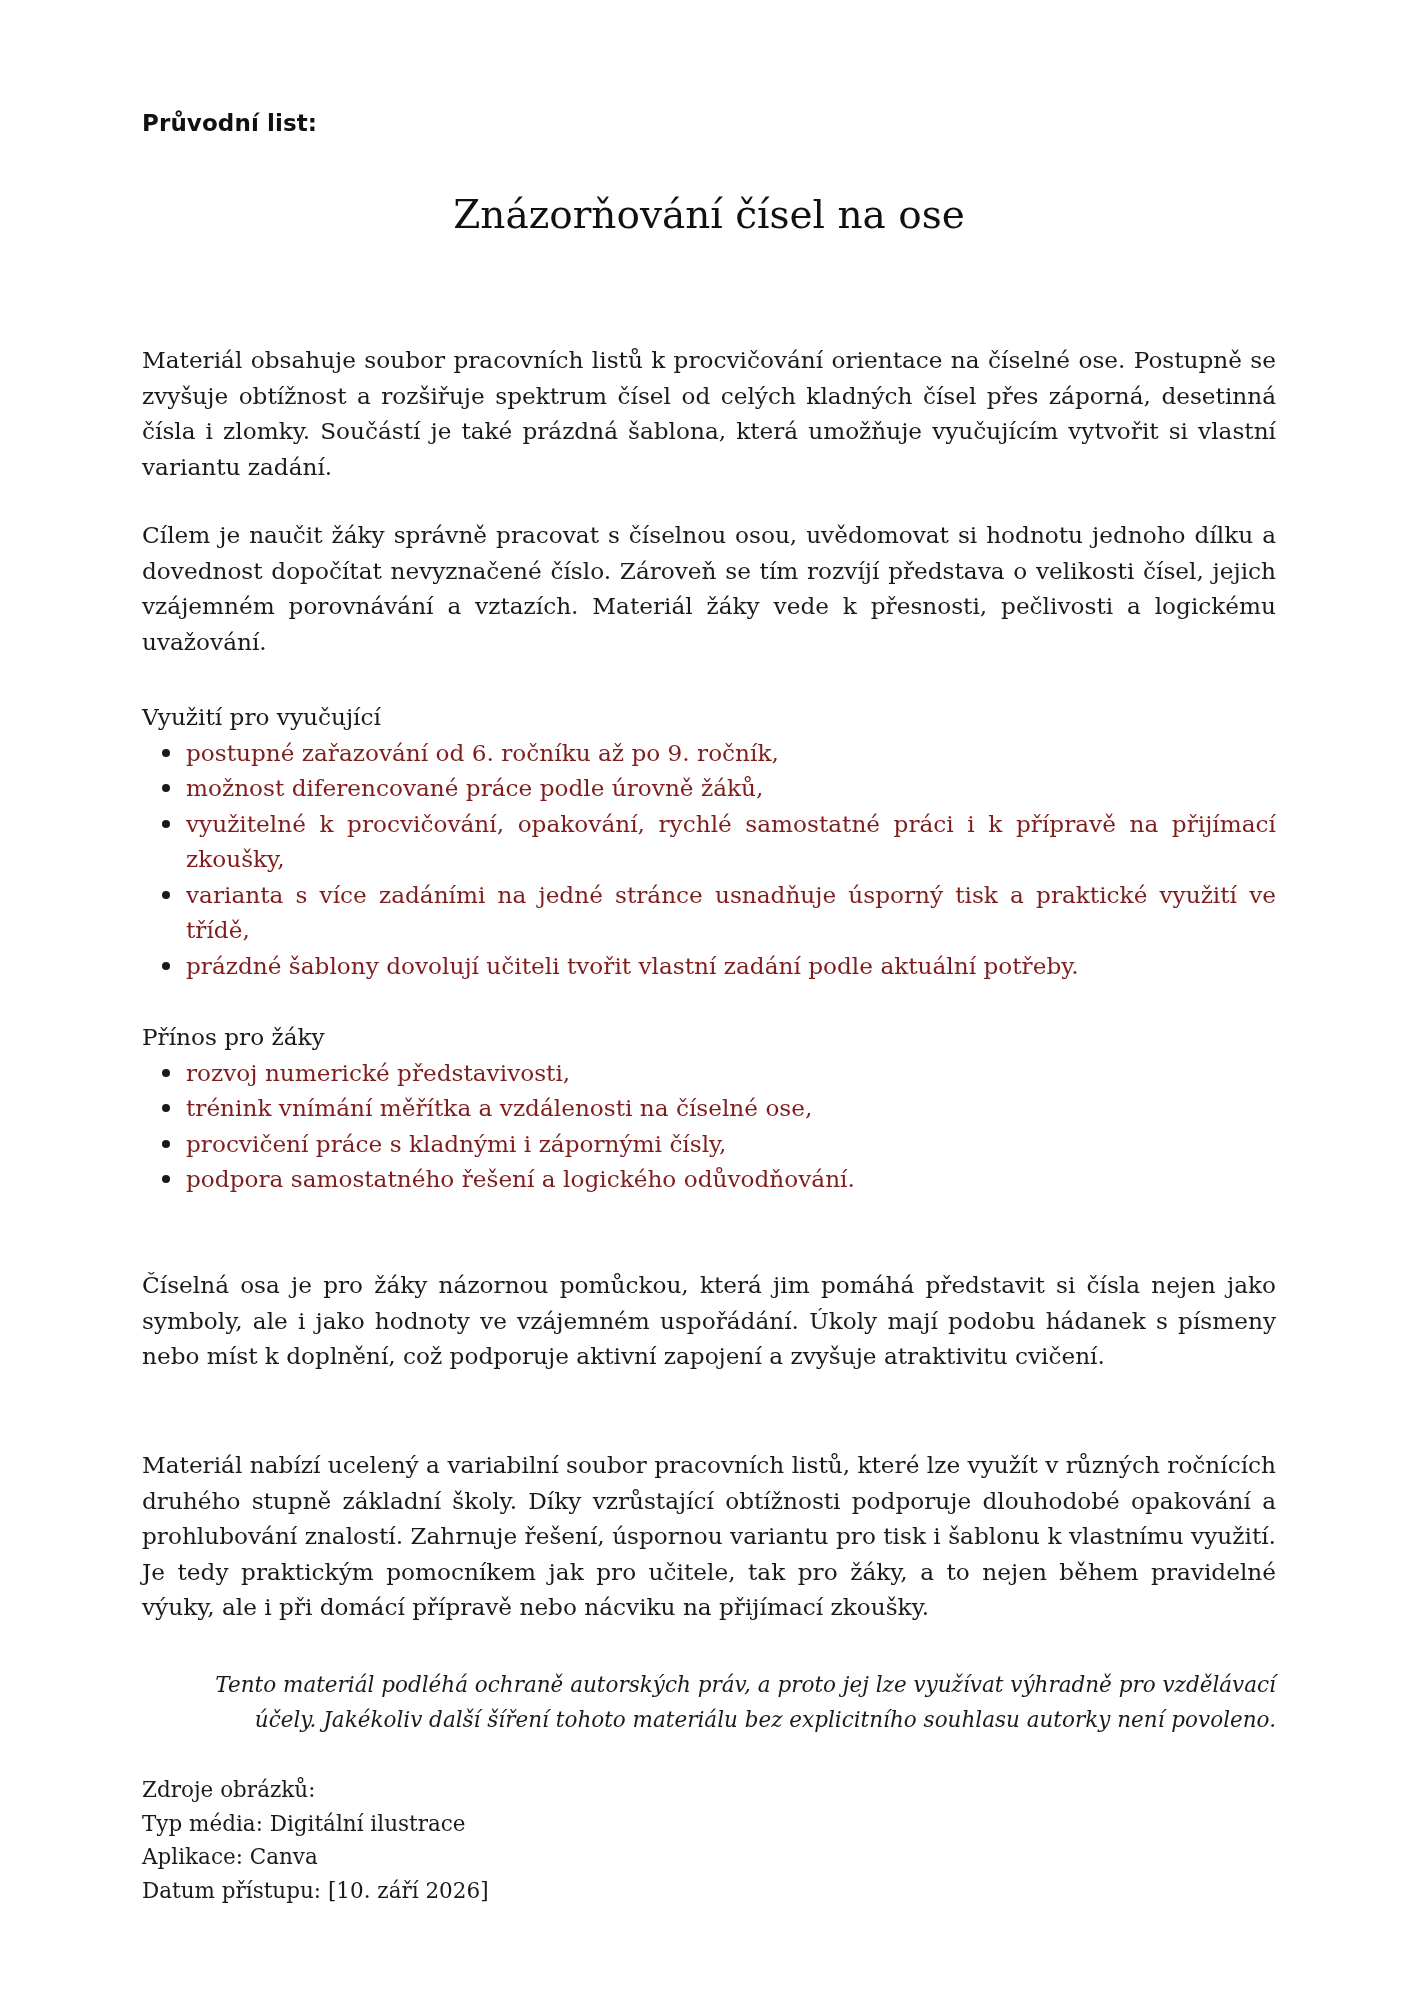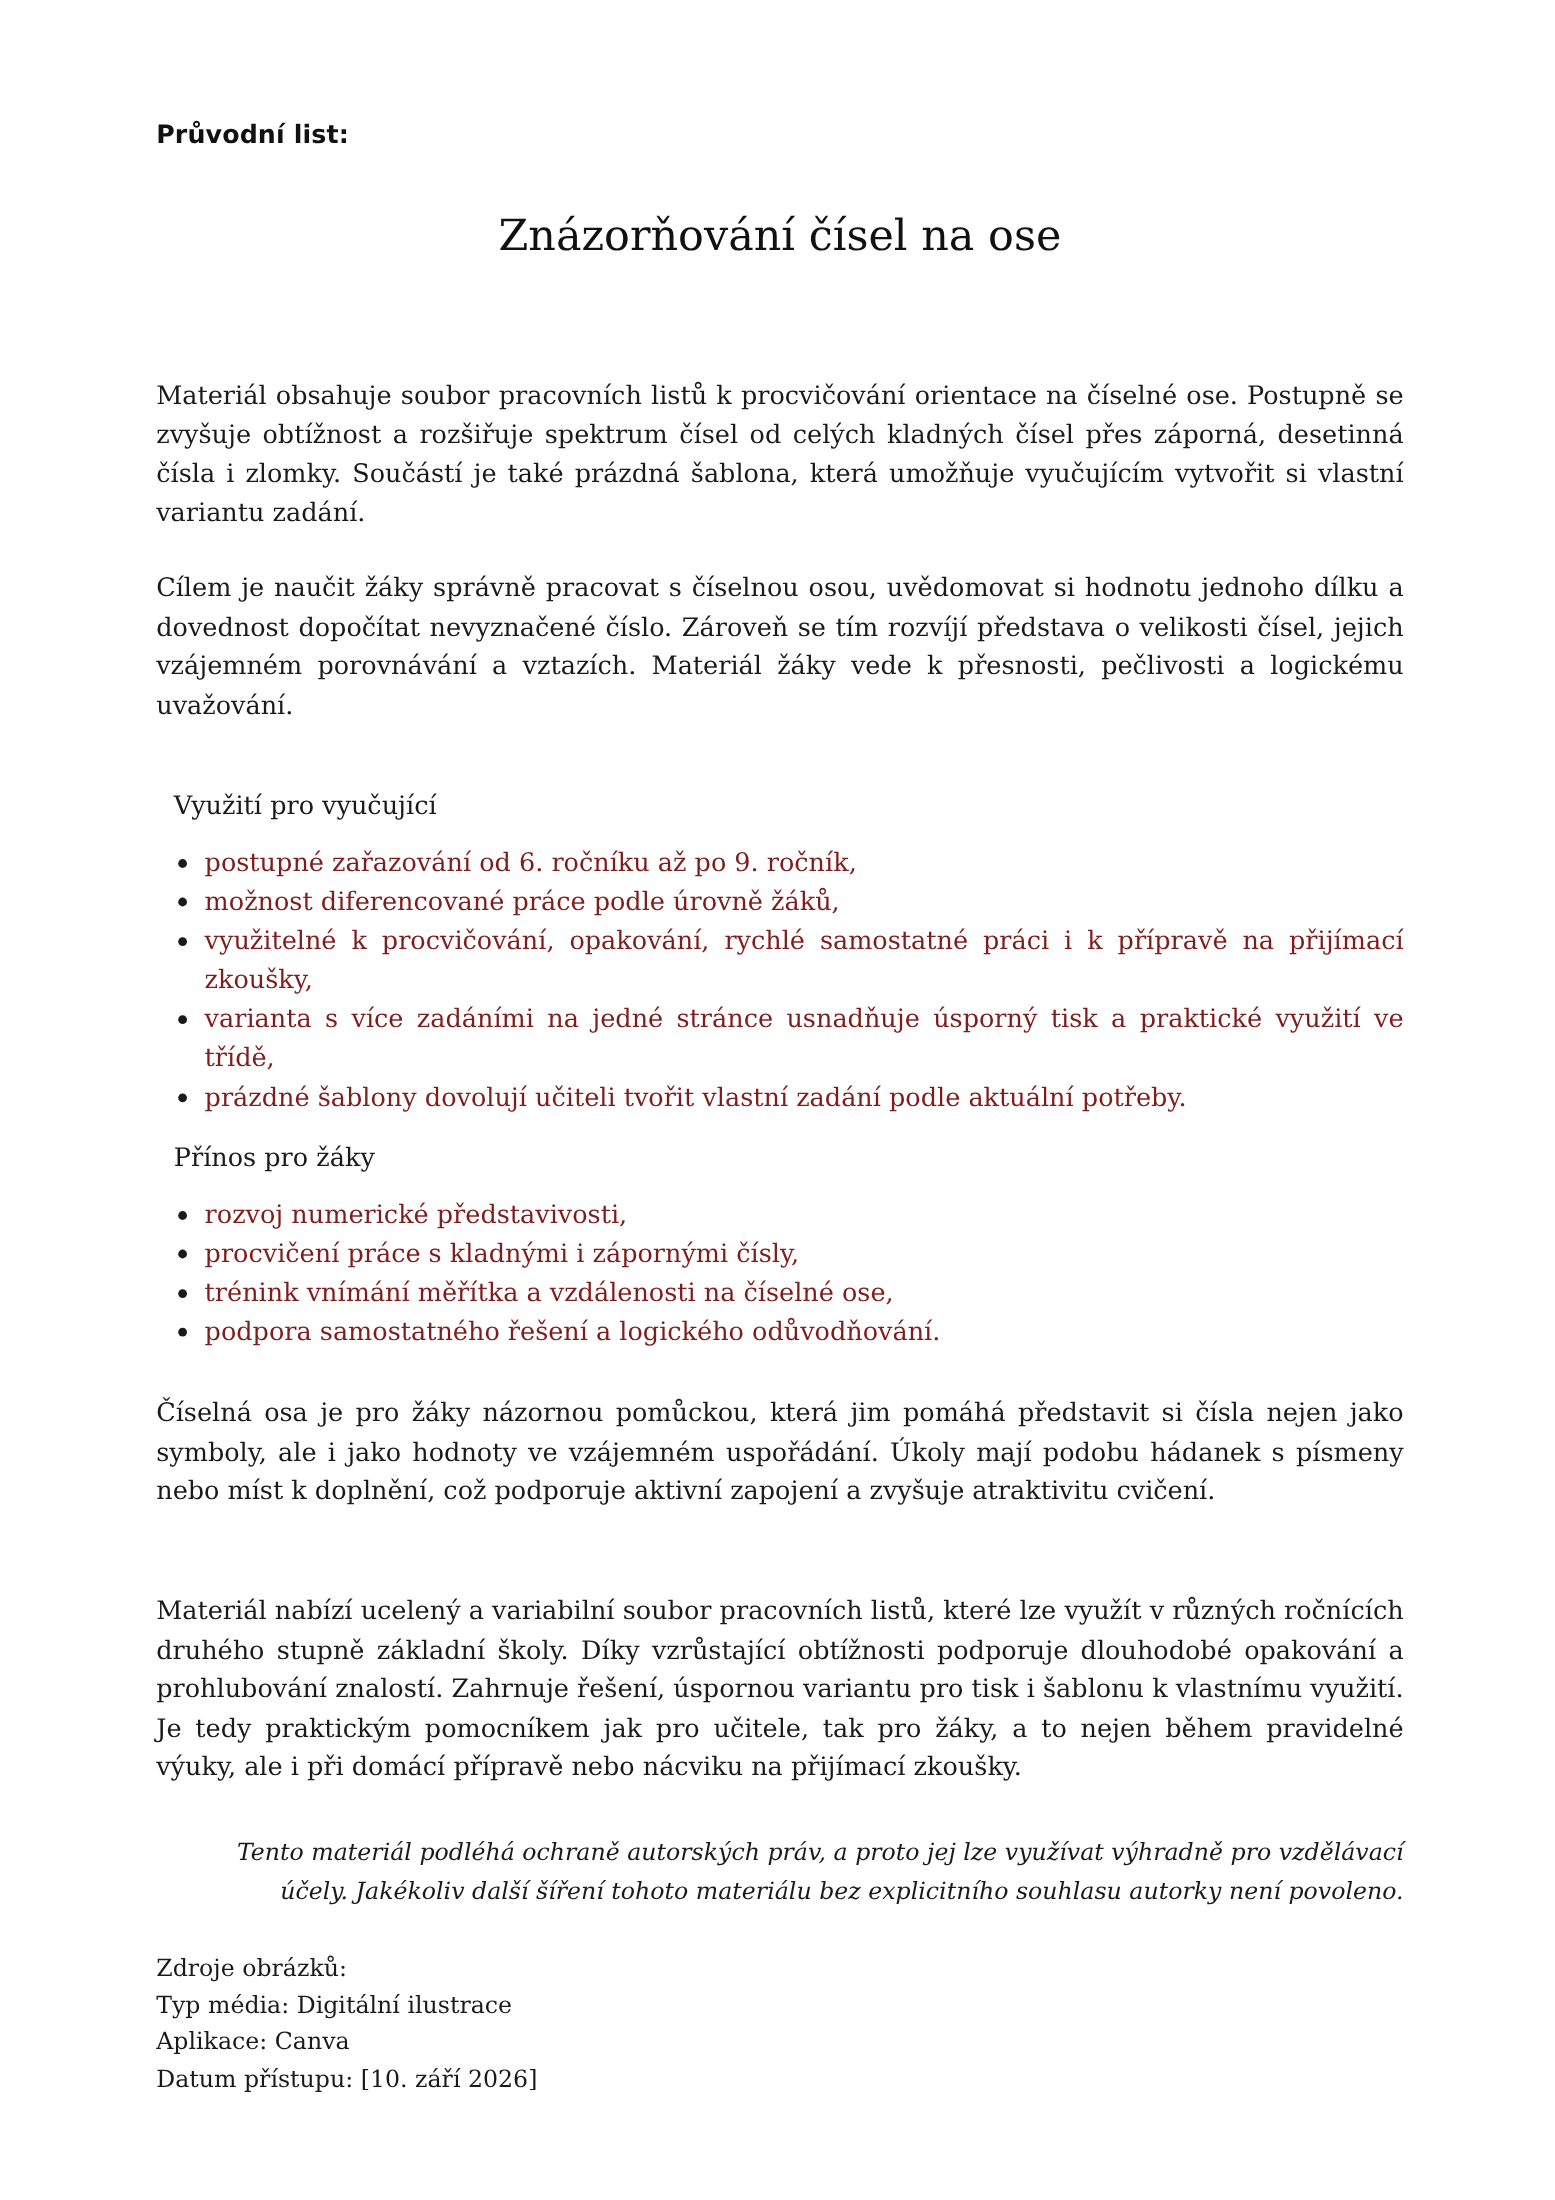--- a/index.html
+++ b/index.html
@@ -52,21 +52,21 @@
     }
     .para-1 { position: absolute; top: 342px; left: 0; width: 1134px; }
     .para-2 { position: absolute; top: 517px; left: 0; width: 1134px; }
     .section-1 { position: absolute; top: 699px; left: 0; width: 1134px; }
     .section-2 { position: absolute; top: 1019px; left: 0; width: 1134px; }
     .para-3 { position: absolute; top: 1267px; left: 0; width: 1134px; }
     .para-4 { position: absolute; top: 1447px; left: 0; width: 1134px; }
     .section-heading {
       font-size: 23.2px;
       line-height: 35.5px;
-      margin: 16px;
+      margin: 0;
       color: #1a1a1a;
     }
     ul.bullets {
       margin: 0;
       padding: 0 0 0 44px;
       list-style: none;
     }
     ul.bullets li {
       position: relative;
       font-size: 23.2px;
@@ -128,22 +128,22 @@
       <li><span class="bullet-icon"></span><span>využitelné k procvičování, opakování, rychlé samostatné práci i k přípravě na přijímací zkoušky,</span></li>
       <li><span class="bullet-icon"></span><span>varianta s více zadáními na jedné stránce usnadňuje úsporný tisk a praktické využití ve třídě,</span></li>
       <li><span class="bullet-icon"></span><span>prázdné šablony dovolují učiteli tvořit vlastní zadání podle aktuální potřeby.</span></li>
     </ul>
   </div>
 
   <div class="section-2">
     <div class="section-heading">Přínos pro žáky</div>
     <ul class="bullets">
       <li><span class="bullet-icon"></span><span>rozvoj numerické představivosti,</span></li>
+      <li><span class="bullet-icon"></span><span>trénink vnímání měřítka a vzdálenosti na číselné ose,</span></li>
       <li><span class="bullet-icon"></span><span>procvičení práce s kladnými i zápornými čísly,</span></li>
-      <li><span class="bullet-icon"></span><span>trénink vnímání měřítka a vzdálenosti na číselné ose,</span></li>
       <li><span class="bullet-icon"></span><span>podpora samostatného řešení a logického odůvodňování.</span></li>
     </ul>
   </div>
 
   <p class="body-text para-3">Číselná osa je pro žáky názornou pomůckou, která jim pomáhá představit si čísla nejen jako symboly, ale i jako hodnoty ve vzájemném uspořádání. Úkoly mají podobu hádanek s písmeny nebo míst k doplnění, což podporuje aktivní zapojení a zvyšuje atraktivitu cvičení.</p>
 
   <p class="body-text para-4">Materiál nabízí ucelený a variabilní soubor pracovních listů, které lze využít v různých ročnících druhého stupně základní školy. Díky vzrůstající obtížnosti podporuje dlouhodobé opakování a prohlubování znalostí. Zahrnuje řešení, úspornou variantu pro tisk i šablonu k vlastnímu využití. Je tedy praktickým pomocníkem jak pro učitele, tak pro žáky, a to nejen během pravidelné výuky, ale i při domácí přípravě nebo nácviku na přijímací zkoušky.</p>
 
   <div class="copyright">
     <div>Tento materiál podléhá ochraně autorských práv, a proto jej lze využívat výhradně pro vzdělávací</div>

